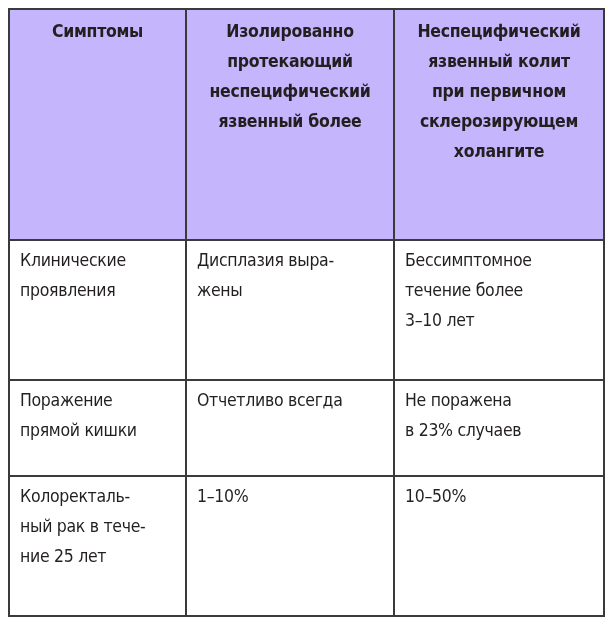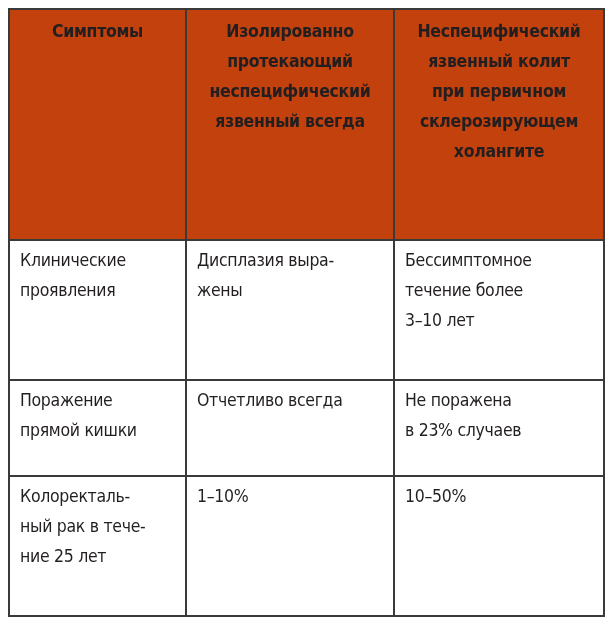--- a/index.html
+++ b/index.html
@@ -16,21 +16,21 @@
     border: 2px solid #3a3a3a;
     vertical-align: top;
     padding: 4px 10px 0 10px;
     font-size: 17.5px;
     line-height: 30px;
     letter-spacing: -0.3px;
     font-family: "DejaVu Sans", sans-serif;
     font-stretch: condensed;
   }
   .tbl th {
-    background: #c2410c;
+    background: #c4b5fd;
     font-weight: bold;
     text-align: center;
     padding-top: 6px;
     line-height: 30px;
     font-size: 17.5px;
   }
   .cell-text { white-space: pre-line; display: block; }
   col.c1 { width: 177px; }
   col.c2 { width: 208px; }
   col.c3 { width: 210px; }
@@ -52,21 +52,21 @@
   </colgroup>
   <tbody>
       <tr class="hdr">
     <th>
           <span class="cell-text">Симптомы</span>
         </th>
     <th>
           <span class="cell-text">Изолированно
 протекающий
 неспецифический
-язвенный всегда</span>
+язвенный более</span>
         </th>
     <th>
           <span class="cell-text">Неспецифический
 язвенный колит
 при первичном
 склерозирующем
 холангите</span>
         </th>
   </tr>
   <tr class="r1">

